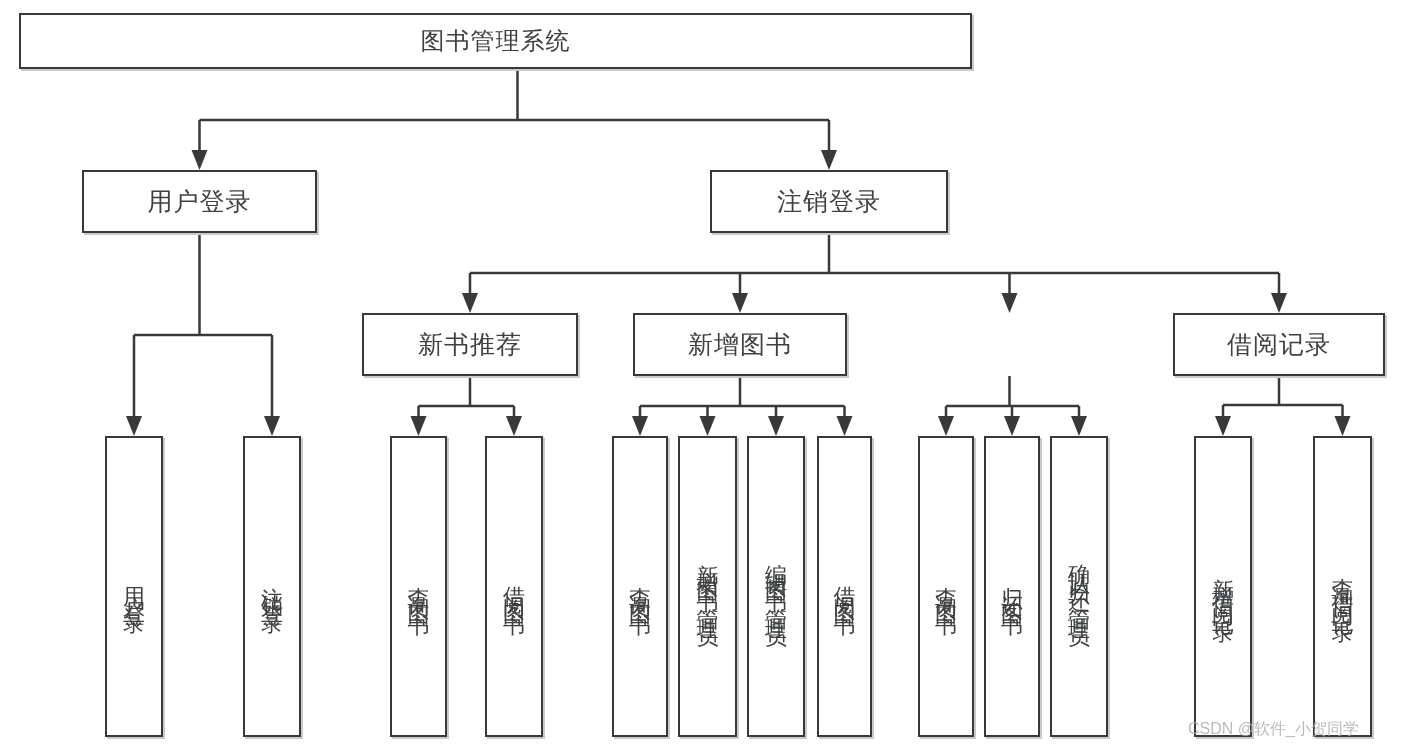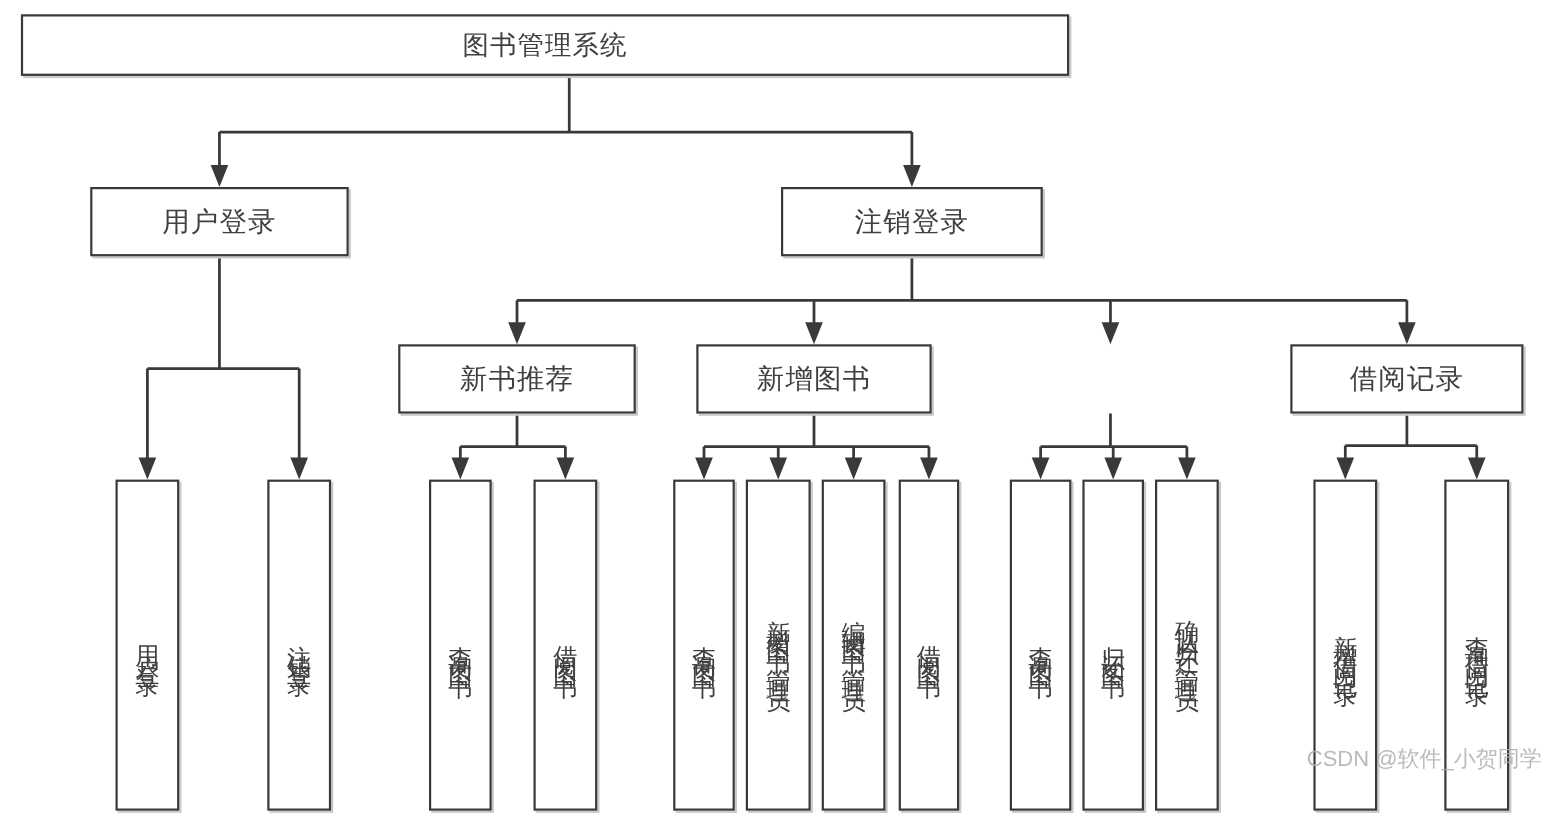--- a/index.html
+++ b/index.html
@@ -14,22 +14,22 @@
     display:flex;align-items:center;justify-content:center;
     color:#3e4042;z-index:2;
   }
   .hlabel{font-size:25px;letter-spacing:1px;white-space:nowrap;}
   .root-label{font-size:24px;letter-spacing:1px;white-space:nowrap;}
   .leaf span{
     writing-mode:vertical-rl;text-orientation:mixed;
     font-size:22px;letter-spacing:9px;line-height:1;
   }
   .watermark{
-    position:absolute;left:1188px;top:676px;z-index:5;
-    font-size:20px;color:rgba(172,174,178,0.85);white-space:nowrap;
+    position:absolute;left:1188px;top:719px;z-index:5;
+    font-size:16px;color:rgba(172,174,178,0.85);white-space:nowrap;
   }
 </style>
 </head>
 <body>
 
 <div class="canvas">
 
   <svg class="wires" width="1405" height="747" viewBox="0 0 1405 747">
     <g stroke="#38393b" stroke-width="2.5" fill="none">
       <path d="M517.5 69 V120 M199.5 120 H829 M199.5 120 V152 M829 120 V152"></path>

